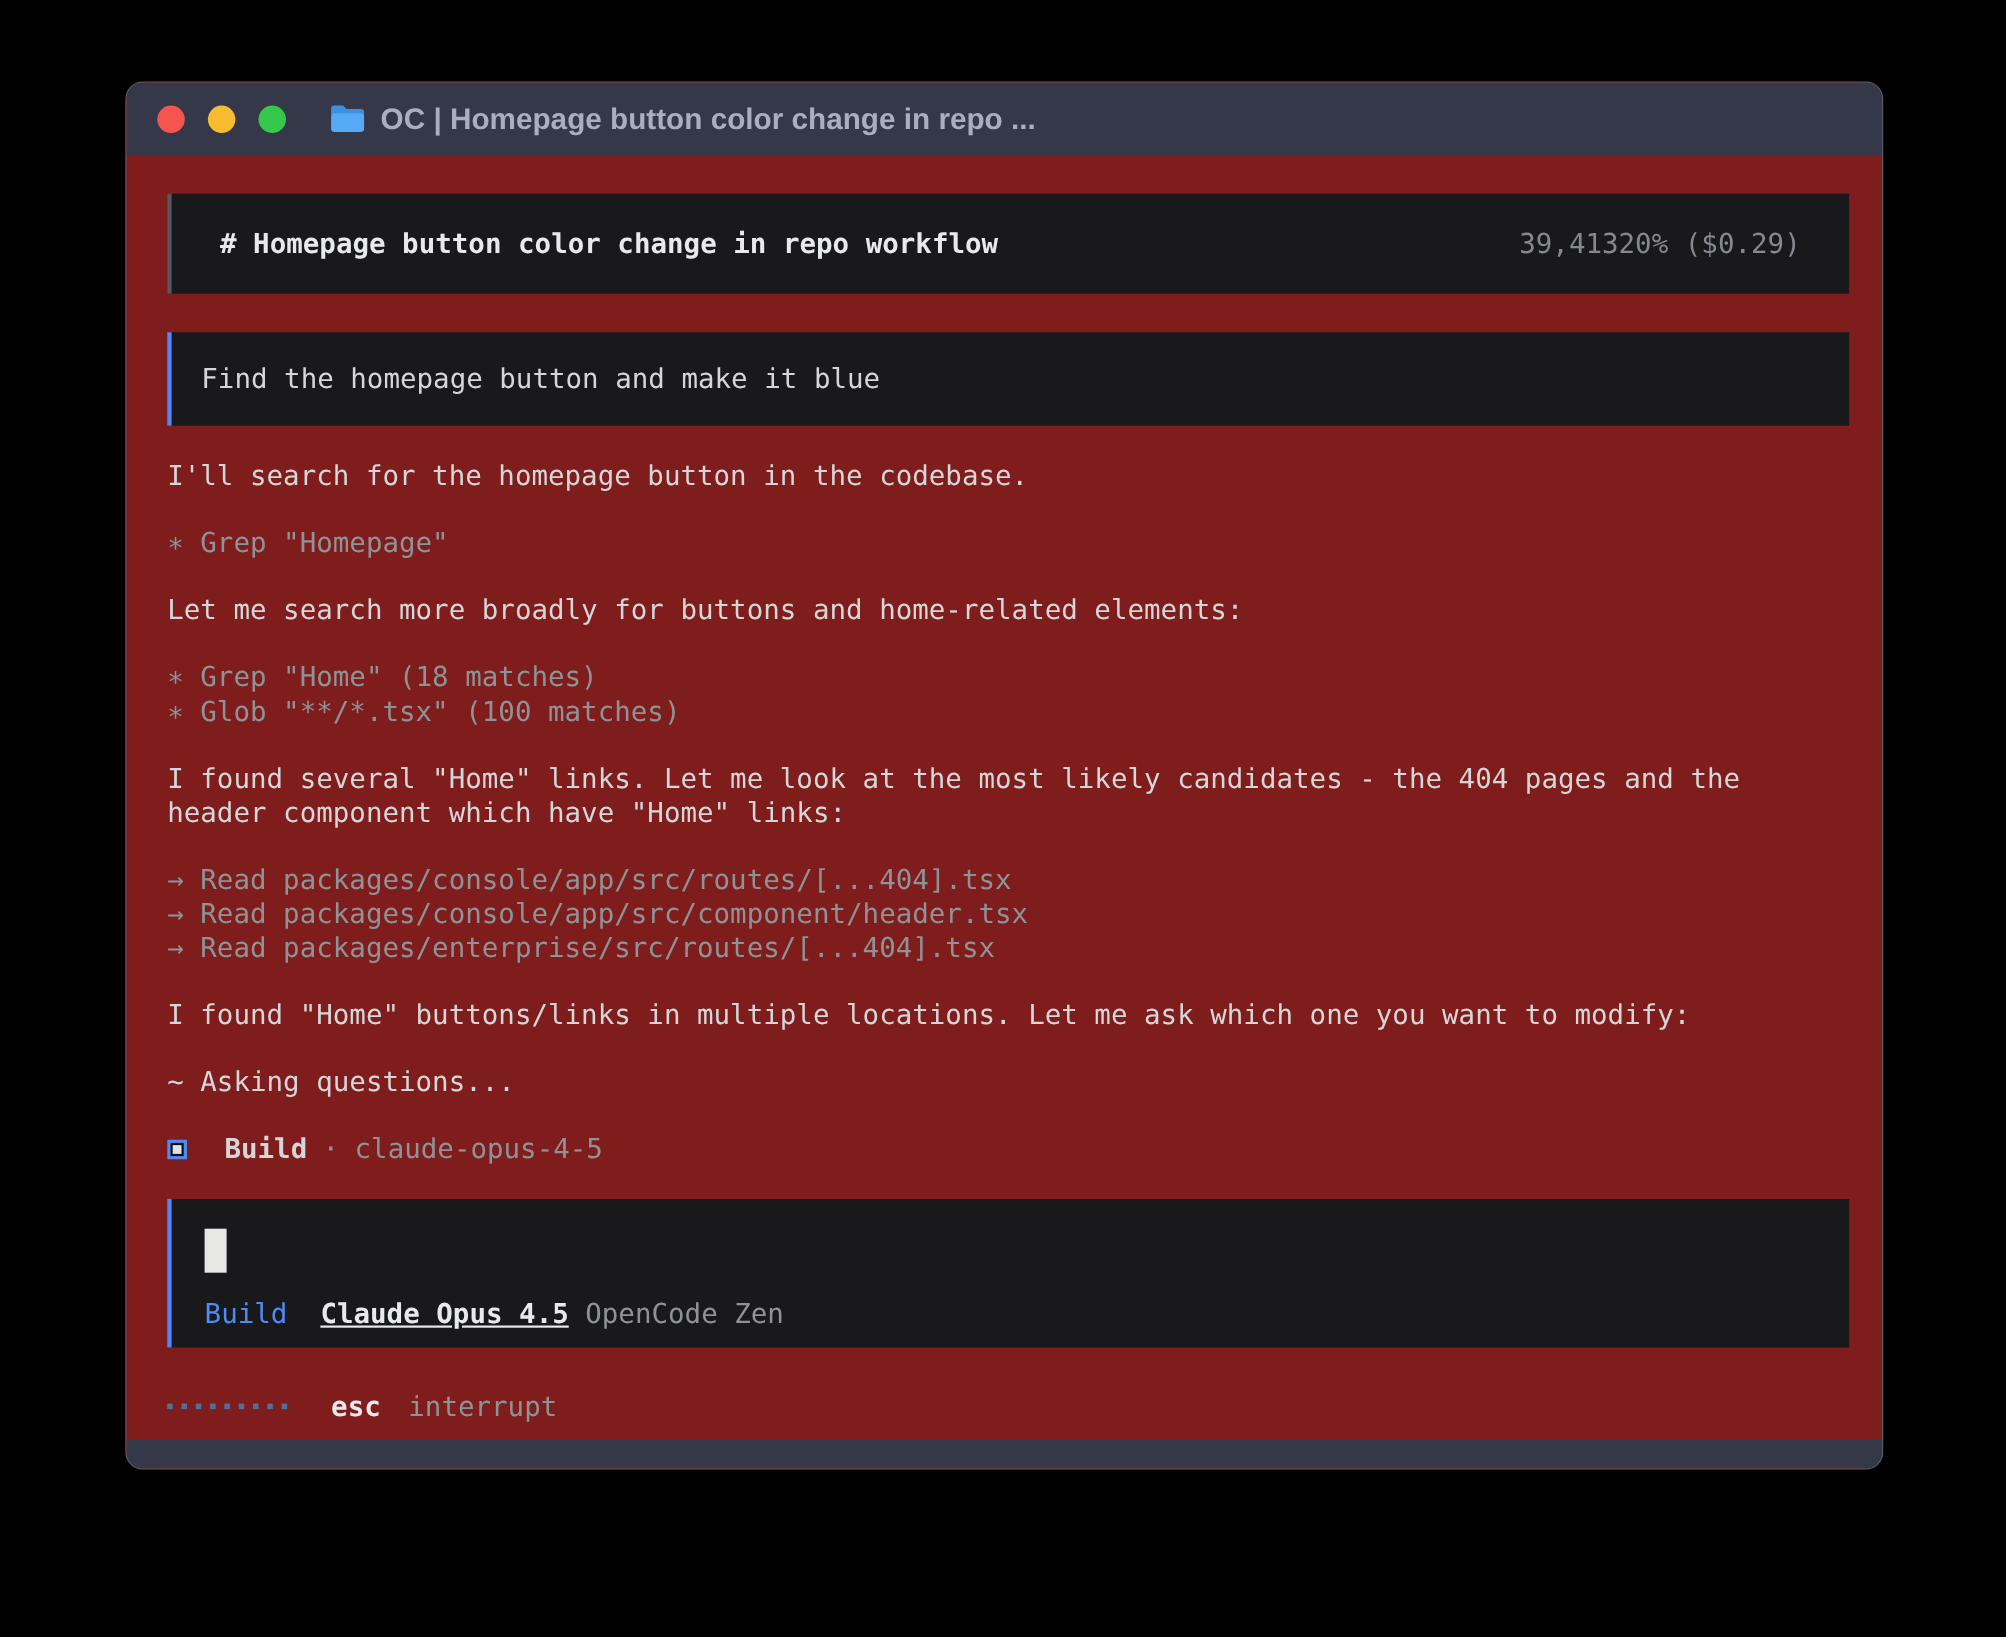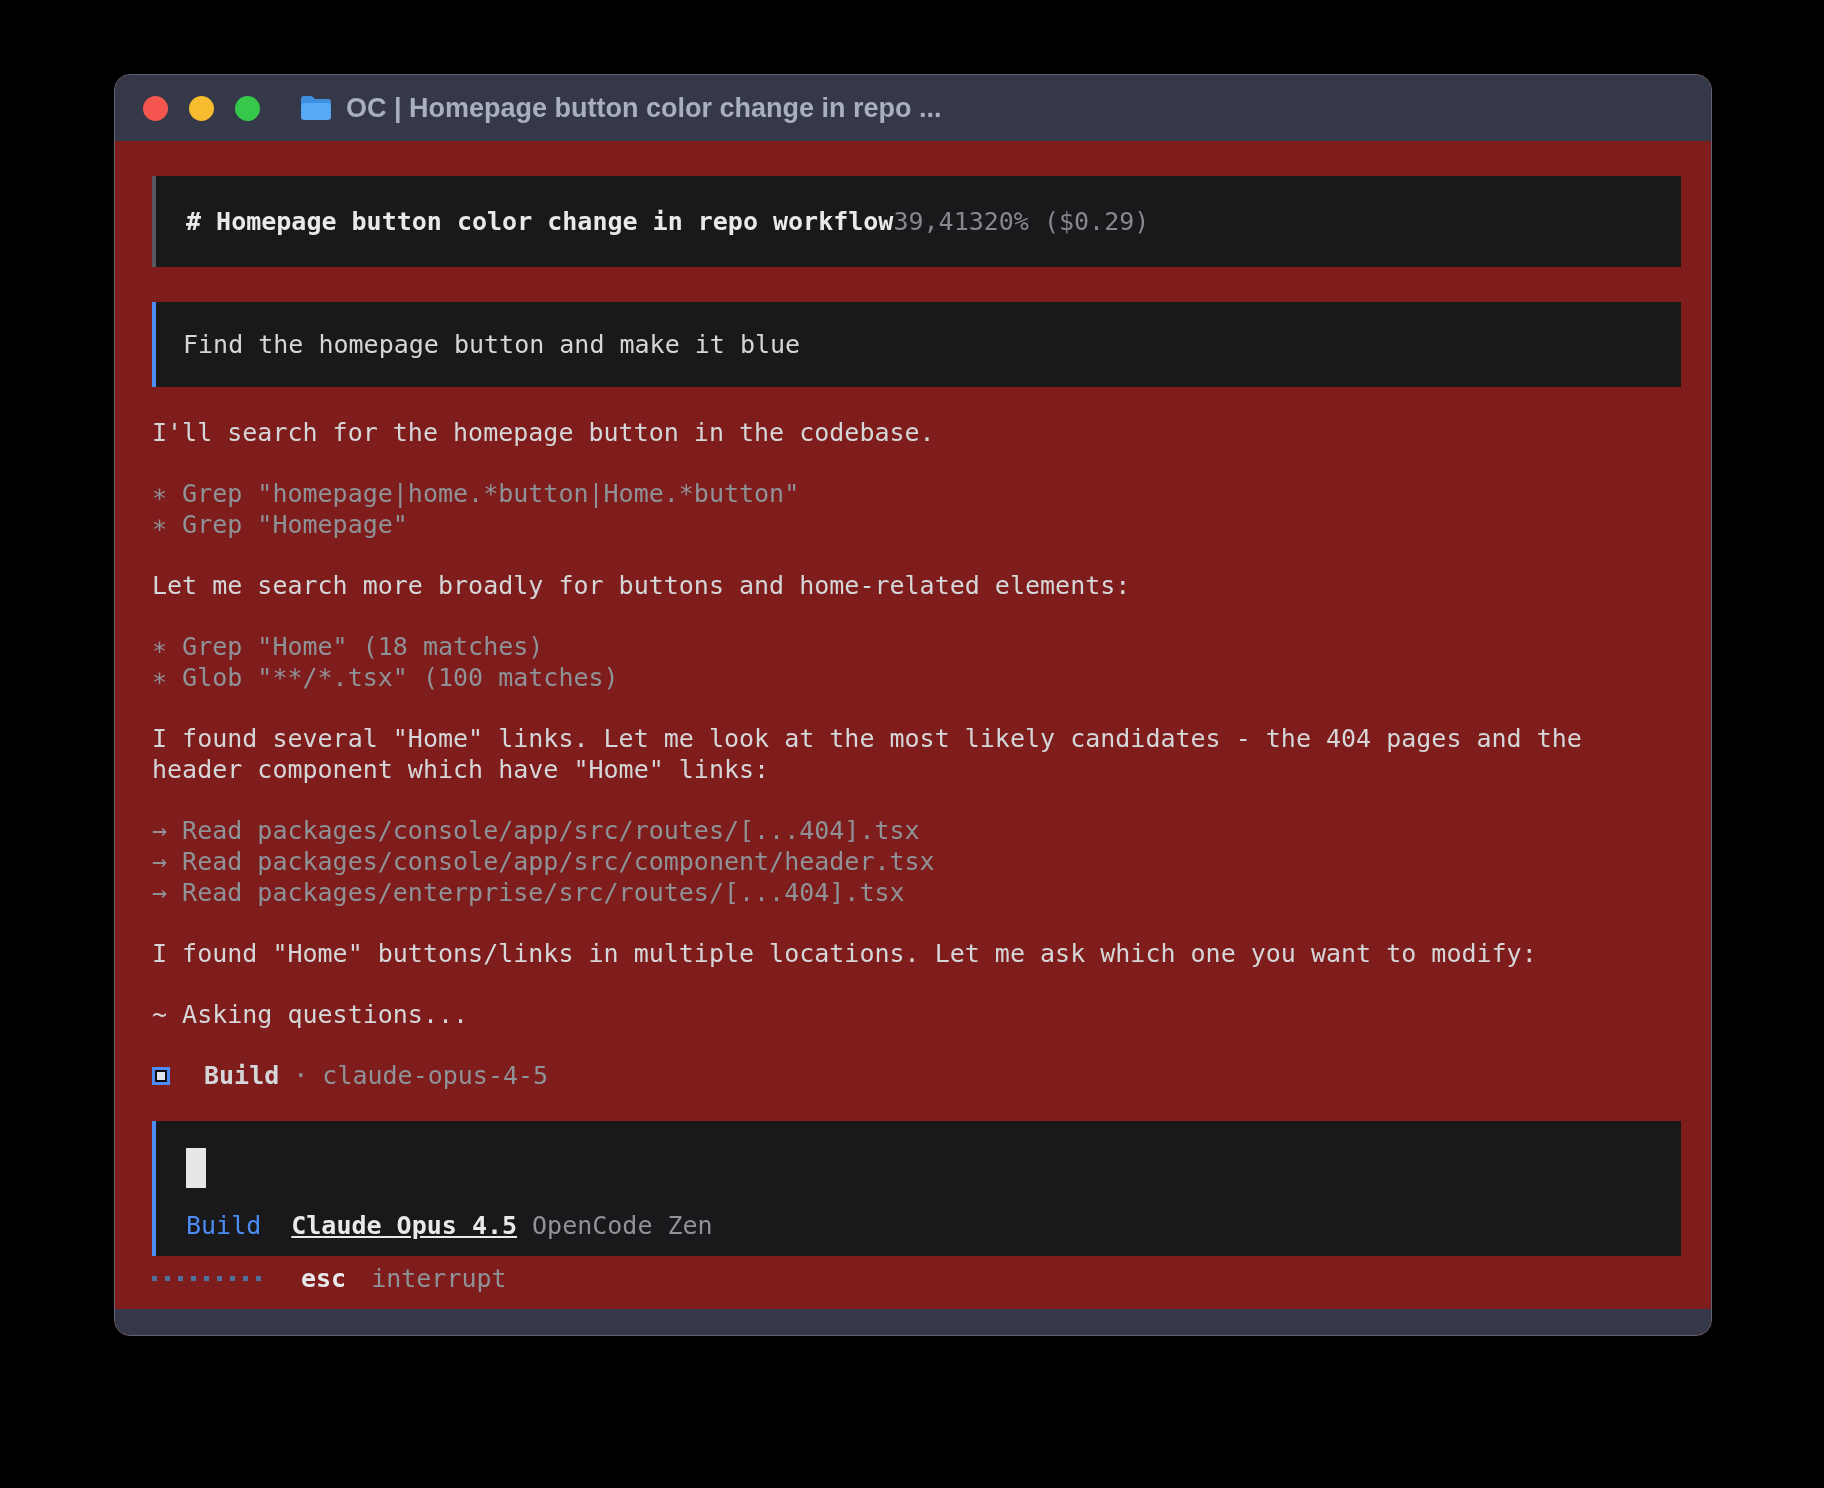--- a/index.html
+++ b/index.html
@@ -16,22 +16,22 @@
   .light.red { background:#f4564f; }
   .light.yellow { background:#f6bb2e; }
   .light.green { background:#36c84b; }
   .folder { margin-left:40px; display:flex; align-items:center; }
   .title-text { margin-left:14px; font-family:"Liberation Sans", sans-serif;
                 font-weight:700; font-size:27px; color:#a9aec0; white-space:nowrap; }
   
   .terminal { flex:1; display:flex; flex-direction:column; padding:0 30px 0 37px;
               min-height:0; font-size:25px; }
   .block { background:#19191b; border-left:4px solid #55585e; }
-  .header-block { margin-top:35px; padding:30px 30px; display:flex;
-                  align-items:center; }
+  .header-block { margin-top:35px; padding:30px 44px; display:flex;
+                  justify-content:space-between; align-items:center; }
   .header-title { font-weight:700; color:#e8e9ea; line-height:31px; }
   .header-stats { color:#85888e; display:flex; }
   .user-block { margin-top:35px; border-left-color:#4d8bf5; padding:27px 27px;
                 color:#d5d6d8; line-height:31px; }
   .assistant { margin-top:30px; }
   .line { line-height:31px; white-space:pre; }
   .light-text { color:#d5d6d8; }
   .gray-text { color:#8f9296; }
   .para { margin-top:30px; }
   .agent-row { margin-top:30px; height:31px; display:flex; align-items:center; }
@@ -90,21 +90,20 @@
     </div>
 
     <div class="block user-block">
       <span>Find the homepage button and make it blue</span>
     </div>
 
     <div class="assistant">
       <div class="line light-text">I'll search for the homepage button in the codebase.</div>
 
       <div class="para">
-        <div class="line gray-text">∗ Grep "homepage|home.*button|Home.*button"</div>
         <div class="line gray-text">∗ Grep "Homepage"</div>
       </div>
 
       <div class="para line light-text">Let me search more broadly for buttons and home-related elements:</div>
 
       <div class="para">
         <div class="line gray-text">∗ Grep "Home" (18 matches)</div>
         <div class="line gray-text">∗ Glob "**/*.tsx" (100 matches)</div>
       </div>
 

